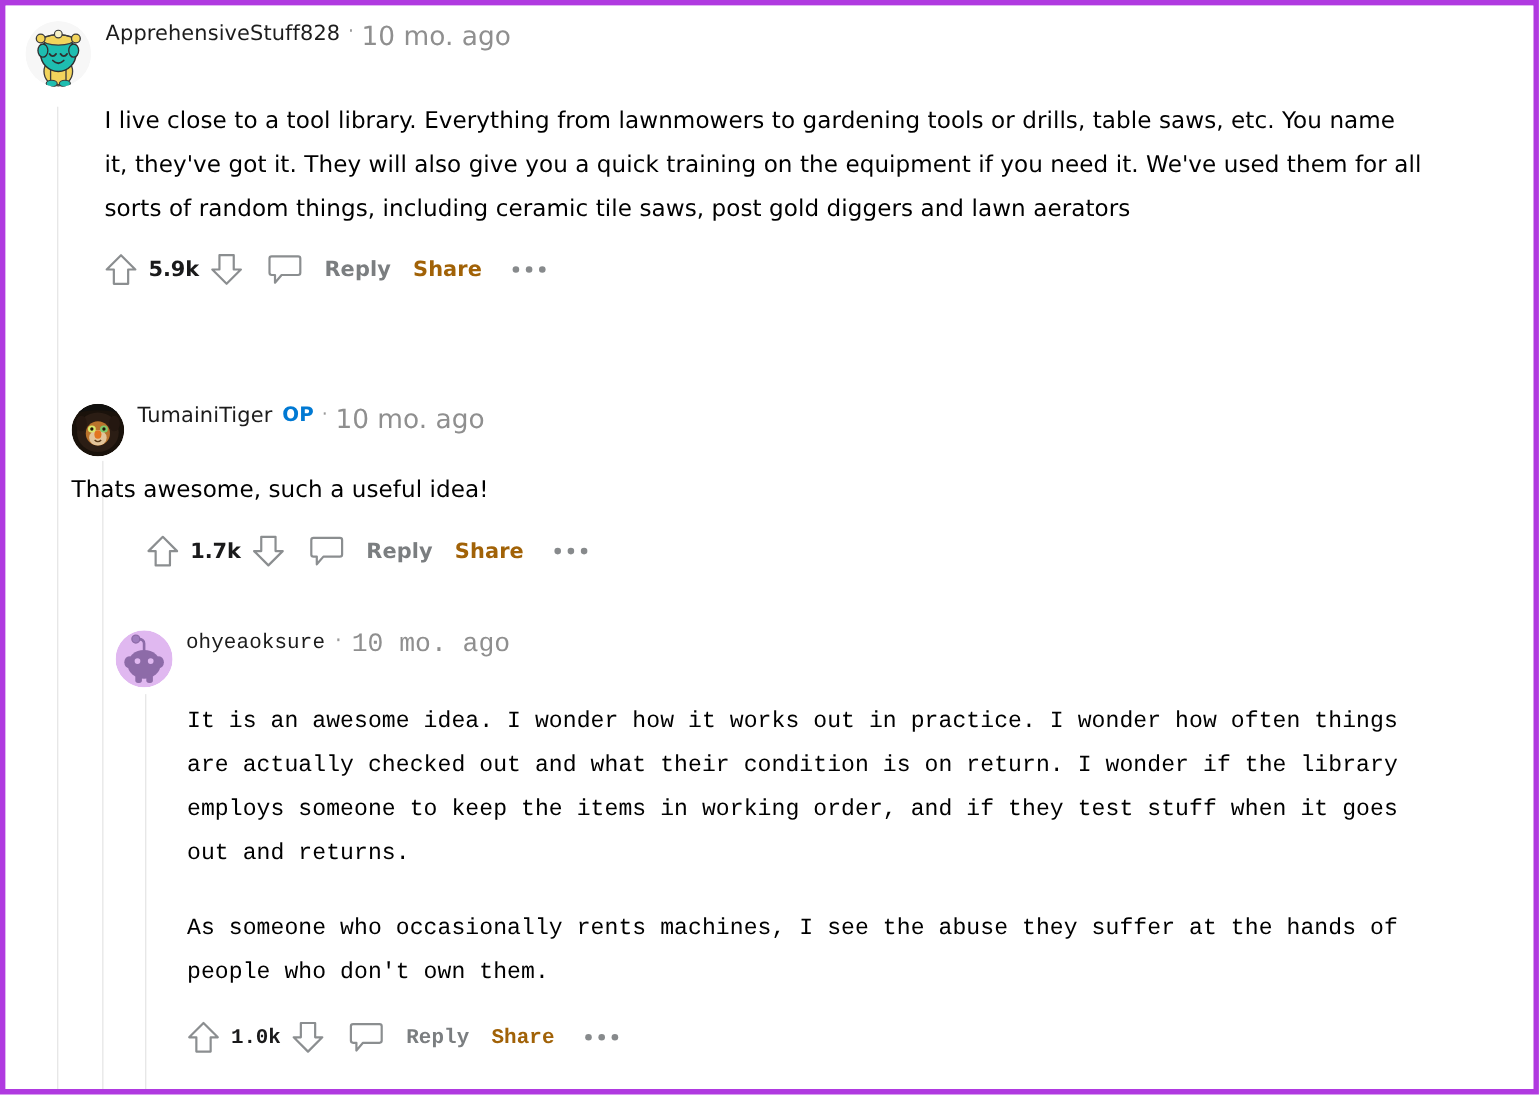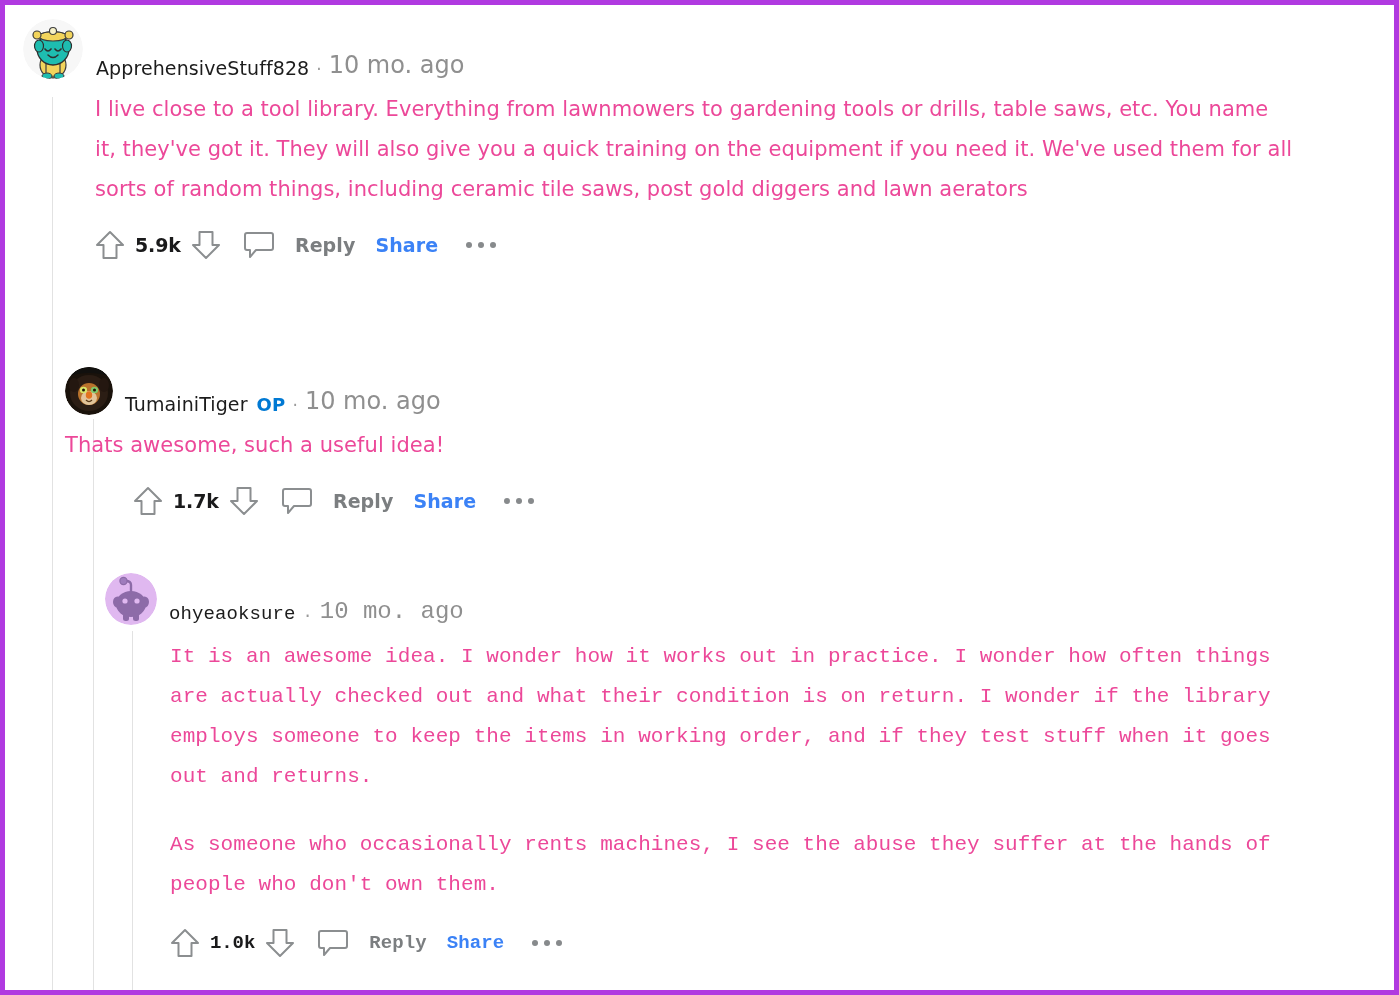--- a/index.html
+++ b/index.html
@@ -34,21 +34,21 @@
     padding-top: 14px;
   }
 
   
   .comment {
     position: relative;
   }
 
   .comment-header {
     display: flex;
-    align-items: flex-end;
+    align-items: flex-start;
     gap: 0px;
   }
 
   .avatar {
     border-radius: 50%;
     flex: 0 0 auto;
     position: relative;
     overflow: hidden;
     background: #ffffff;
   }
@@ -74,21 +74,21 @@
   }
   .timestamp {
     font-size: 24px;
     color: #8f8f8f;
     white-space: nowrap;
   }
 
   .comment-body {
     font-size: 21px;
     line-height: 40px;
-    color: #ec4899;
+    color: #000000;
     letter-spacing: 0.05px;
   }
   .comment-body p {
     margin: 0;
   }
   .comment-body p + p {
     margin-top: 28px;
   }
 
   
@@ -118,21 +118,21 @@
     color: #1a1a1b;
     margin: 0 10px;
     letter-spacing: -0.1px;
   }
   .comment-icon { width: 32px; height: 30px; margin-left: 22px; }
   .comment-icon svg { display: block; }
 
   .action-link {
     font-size: 19px;
     font-weight: 700;
-    color: #3b82f6;
+    color: #a16207;
     margin-left: 20px;
     cursor: pointer;
     white-space: nowrap;
     letter-spacing: 0.1px;
   }
   .action-link.reply { color: #7b7e80; }
 
   .more-dots {
     margin-left: 28px;
     display: inline-flex;

